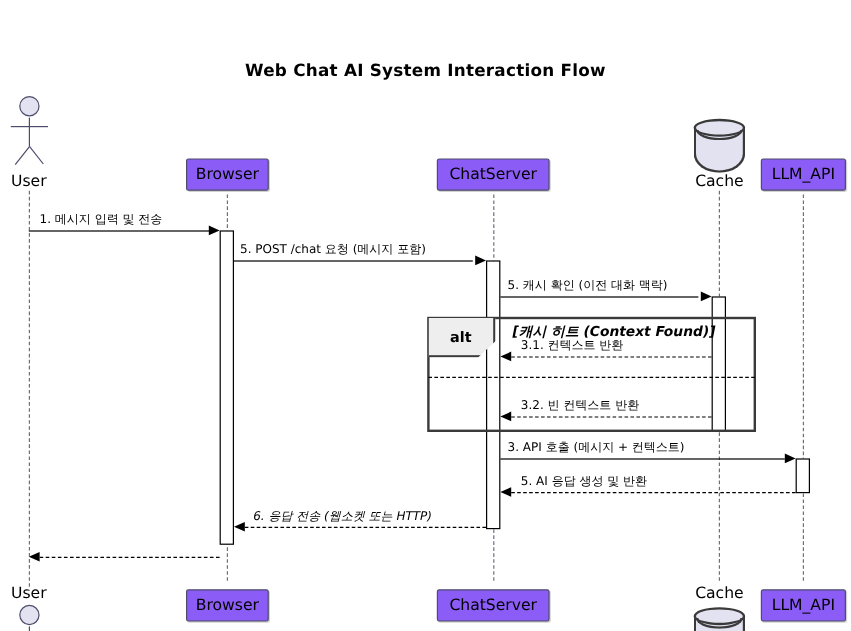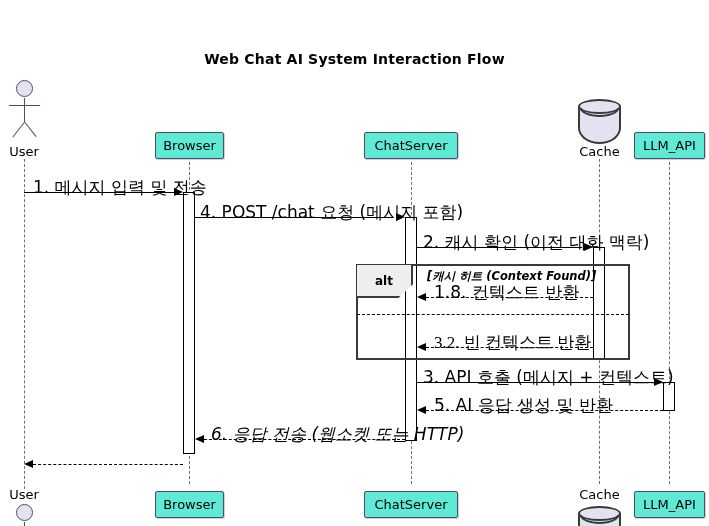--- a/index.html
+++ b/index.html
@@ -9,21 +9,21 @@
     overflow:hidden;position:relative;
   }
   #diagram{position:absolute;left:0;top:0;width:709px;height:526px;margin-top:44px;}
   .title{
     position:absolute;left:0;top:7px;width:709px;text-align:center;
     font-size:14px;font-weight:bold;color:#000;letter-spacing:0.2px;
   }
   
   .pbox{
     position:absolute;box-sizing:border-box;
-    background:#5eead4;border:1px solid #4D4D6B;
+    background:#8b5cf6;border:1px solid #4D4D6B;
     border-radius:2px;
     display:flex;align-items:center;justify-content:center;
     font-size:13px;color:#000;white-space:nowrap;
     box-shadow:1px 1px 0 rgba(0,0,0,0.18);
   }
   .actor-label{
     position:absolute;font-size:13px;color:#000;text-align:center;
     white-space:nowrap;
   }
   
@@ -34,21 +34,21 @@
   .activation{
     position:absolute;box-sizing:border-box;
     background:#ffffff;border:1px solid #000000;
   }
   
   .msg-line{
     position:absolute;height:0;border-top:1px solid #000000;
   }
   .msg-line.dashed{border-top:1px dashed #000000;}
   .msg-label{
-    position:absolute;font-size:17px;color:#000;white-space:nowrap;
+    position:absolute;font-size:10px;color:#000;white-space:nowrap;
   }
   .arrow-head{position:absolute;width:0;height:0;}
   .arrow-right{
     border-top:4.5px solid transparent;border-bottom:4.5px solid transparent;
     border-left:9px solid #000;
   }
   .arrow-left{
     border-top:4.5px solid transparent;border-bottom:4.5px solid transparent;
     border-right:9px solid #000;
   }
@@ -140,33 +140,33 @@
   <div class="frag-tab" style="left:357px;top:221px;width:56px;height:33px;">alt</div>
   <div class="frag-guard" style="left:427px;top:225px;">[캐시 히트 (Context Found)]</div>
   <div class="frag-divider" style="left:357px;top:270px;width:272px;"></div>
 
   <div class="msg-line" style="left:24px;top:148px;width:152px;"></div>
   <div class="arrow-head arrow-right" style="left:174px;top:143.5px;"></div>
   <div class="msg-label" style="left:33px;top:132px;">1. 메시지 입력 및 전송</div>
 
   <div class="msg-line" style="left:195px;top:173px;width:199px;"></div>
   <div class="arrow-head arrow-right" style="left:396px;top:168.5px;"></div>
-  <div class="msg-label" style="left:200px;top:157px;">4. POST /chat 요청 (메시지 포함)</div>
+  <div class="msg-label" style="left:200px;top:157px;">5. POST /chat 요청 (메시지 포함)</div>
 
   <div class="msg-line" style="left:417px;top:203px;width:165px;"></div>
   <div class="arrow-head arrow-right" style="left:584px;top:198.5px;"></div>
-  <div class="msg-label" style="left:423px;top:187px;">2. 캐시 확인 (이전 대화 맥락)</div>
+  <div class="msg-label" style="left:423px;top:187px;">5. 캐시 확인 (이전 대화 맥락)</div>
 
   <div class="msg-line dashed" style="left:426px;top:253px;width:167px;"></div>
   <div class="arrow-head arrow-left" style="left:417px;top:248.5px;"></div>
-  <div class="msg-label" style="left:434px;top:237px;">1.8. 컨텍스트 반환</div>
+  <div class="msg-label" style="left:434px;top:237px;">3.1. 컨텍스트 반환</div>
 
   <div class="msg-line dashed" style="left:426px;top:303px;width:167px;"></div>
   <div class="arrow-head arrow-left" style="left:417px;top:298.5px;"></div>
-  <div class="msg-label" style="left:434px;top:287px;font-family:Liberation Serif, serif;">3.2. 빈 컨텍스트 반환</div>
+  <div class="msg-label" style="left:434px;top:287px;">3.2. 빈 컨텍스트 반환</div>
 
   <div class="msg-line" style="left:417px;top:338px;width:237px;"></div>
   <div class="arrow-head arrow-right" style="left:654px;top:333.5px;"></div>
   <div class="msg-label" style="left:423px;top:322px;">3. API 호출 (메시지 + 컨텍스트)</div>
 
   <div class="msg-line dashed" style="left:426px;top:366px;width:237px;"></div>
   <div class="arrow-head arrow-left" style="left:417px;top:361.5px;"></div>
   <div class="msg-label" style="left:434px;top:350px;">5. AI 응답 생성 및 반환</div>
 
   <div class="msg-line dashed" style="left:204px;top:395px;width:201px;"></div>

